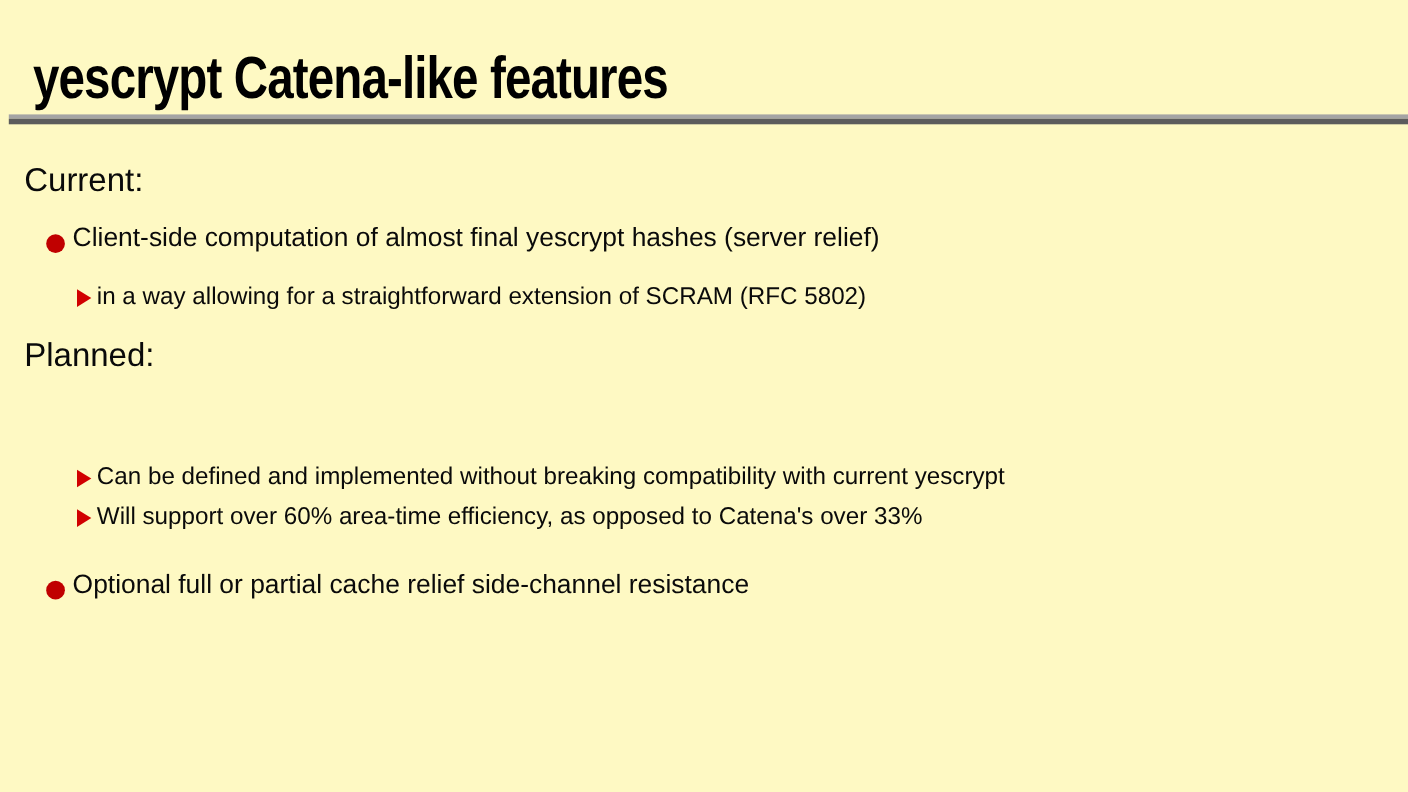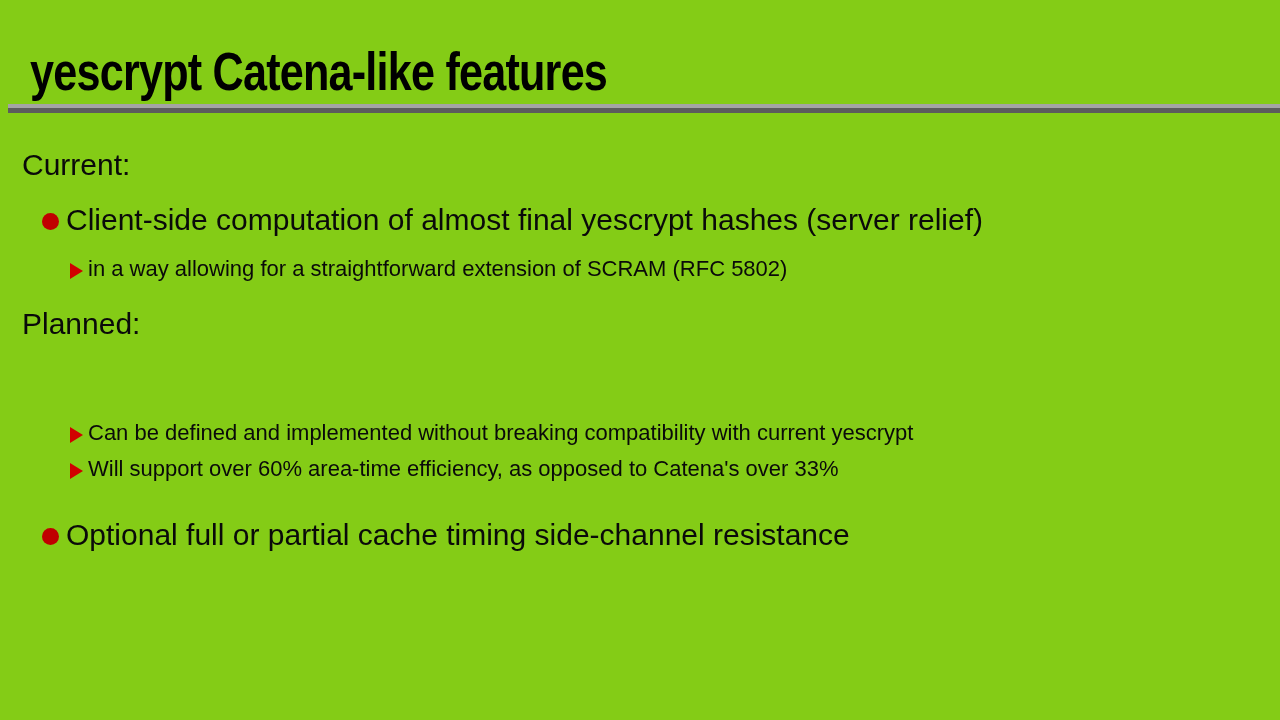--- a/index.html
+++ b/index.html
@@ -1,38 +1,38 @@
 <!DOCTYPE html>
 <html><head>
 <meta charset="utf-8">
 <style>
   html, body { margin: 0; padding: 0; background: #ffffff; }
   body {
     width: 1280px; height: 720px; overflow: hidden;
     font-family: "Liberation Sans", sans-serif;
     color: #0a0a0a;
   }
-  .slide { position: relative; width: 1280px; height: 720px; background: #84cc16; }
+  .slide { position: relative; width: 1280px; height: 720px; background: #fef9c3; }
 
   .title {
     position: absolute; left: 30px; top: 40px;
     font-size: 54px; font-weight: bold; color: #000000;
     letter-spacing: -1px; white-space: nowrap;
     transform: scaleX(0.80); transform-origin: left top;
   }
 
   .rule { position: absolute; top: 104px; left: 8px; right: 0; height: 9px; font-size: 0; }
   .rule .band-top    { height: 4px; }
   .rule .band-bottom { height: 5px; }
 
   .row { position: absolute; display: flex; align-items: flex-start; white-space: nowrap; }
 
   .header { left: 22px; font-size: 30px; align-items: flex-end; }
 
-  .b1 { left: 42px; font-size: 30px; }
+  .b1 { left: 42px; font-size: 24px; }
   .b1 .dot {
     flex: none; width: 17px; height: 17px; border-radius: 50%;
     margin-top: 10px; margin-right: 7px;
   }
 
   .b2 { left: 70px; font-size: 22px; }
   .b2 .tri {
     flex: none; width: 0; height: 0;
     border-top: 8px solid transparent;
     border-bottom: 8px solid transparent;
@@ -78,17 +78,17 @@
     <span>Can be defined and implemented without breaking compatibility with current yescrypt</span>
   </div>
 
   <div class="row b2" style="top:456px">
     <span class="tri" style="border-left-color: rgb(209, 0, 0);"></span>
     <span>Will support over 60% area-time efficiency, as opposed to Catena's over 33%</span>
   </div>
 
   <div class="row b1" style="top:518px">
     <span class="dot" style="background: rgb(192, 0, 0);"></span>
-    <span>Optional full or partial cache timing side-channel resistance</span>
+    <span>Optional full or partial cache relief side-channel resistance</span>
   </div>
 
 
 </div>
 
 </body></html>

